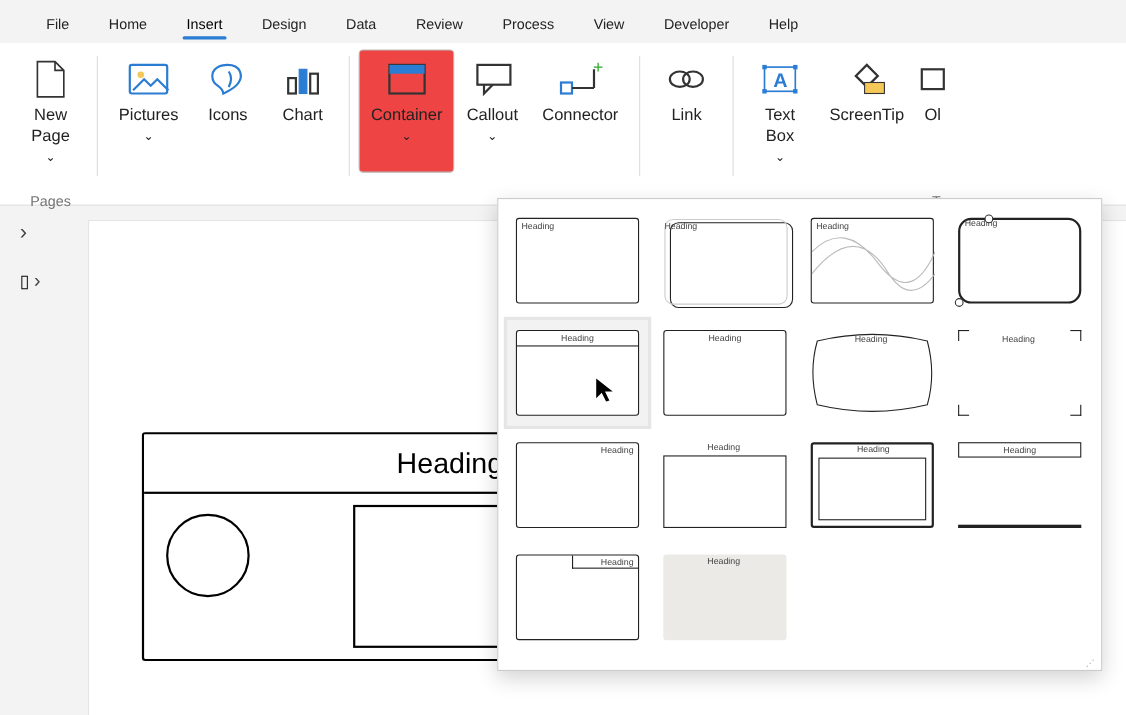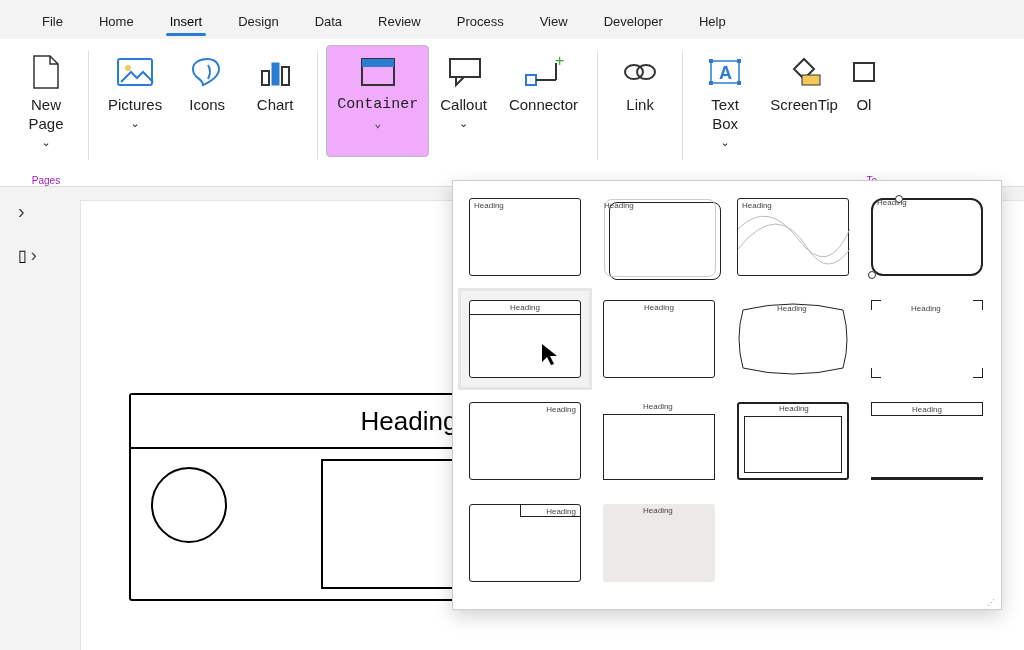--- a/index.html
+++ b/index.html
@@ -55,22 +55,22 @@
       flex-direction: column;
       align-items: center;
       padding: 0 4px;
     }
     .ribbon-group .tools {
       display: flex;
       align-items: flex-start;
       flex: 1;
     }
     .ribbon-group .group-label {
-      font-size: 10px;
-      color: #a21caf;
+      font-size: 13px;
+      color: #737373;
       padding-bottom: 6px;
       text-align: center;
       width: 100%;
       margin-top: 18px;
     }
     .ribbon-sep {
       width: 1px;
       background: #ddd;
       margin: 6px 4px 26px 4px;
     }
@@ -88,23 +88,22 @@
       color: #222;
       border: 1px solid transparent;
       border-radius: 4px;
     }
     .ribbon-btn .icon {
       height: 40px;
       display:flex;align-items:center;justify-content:center;
       margin-bottom:4px;
     }
     .ribbon-btn.pressed {
-      background: #f0abfc;
+      background: #ef4444;
       border-color: #bbb;
-      font-family: Liberation Mono, monospace;
     }
     .ribbon-btn .caret {
       font-size: 11px;
       margin-top: 2px;
     }
     .ribbon-btn .lbl {
       line-height: 1.25;
     }
 
     

